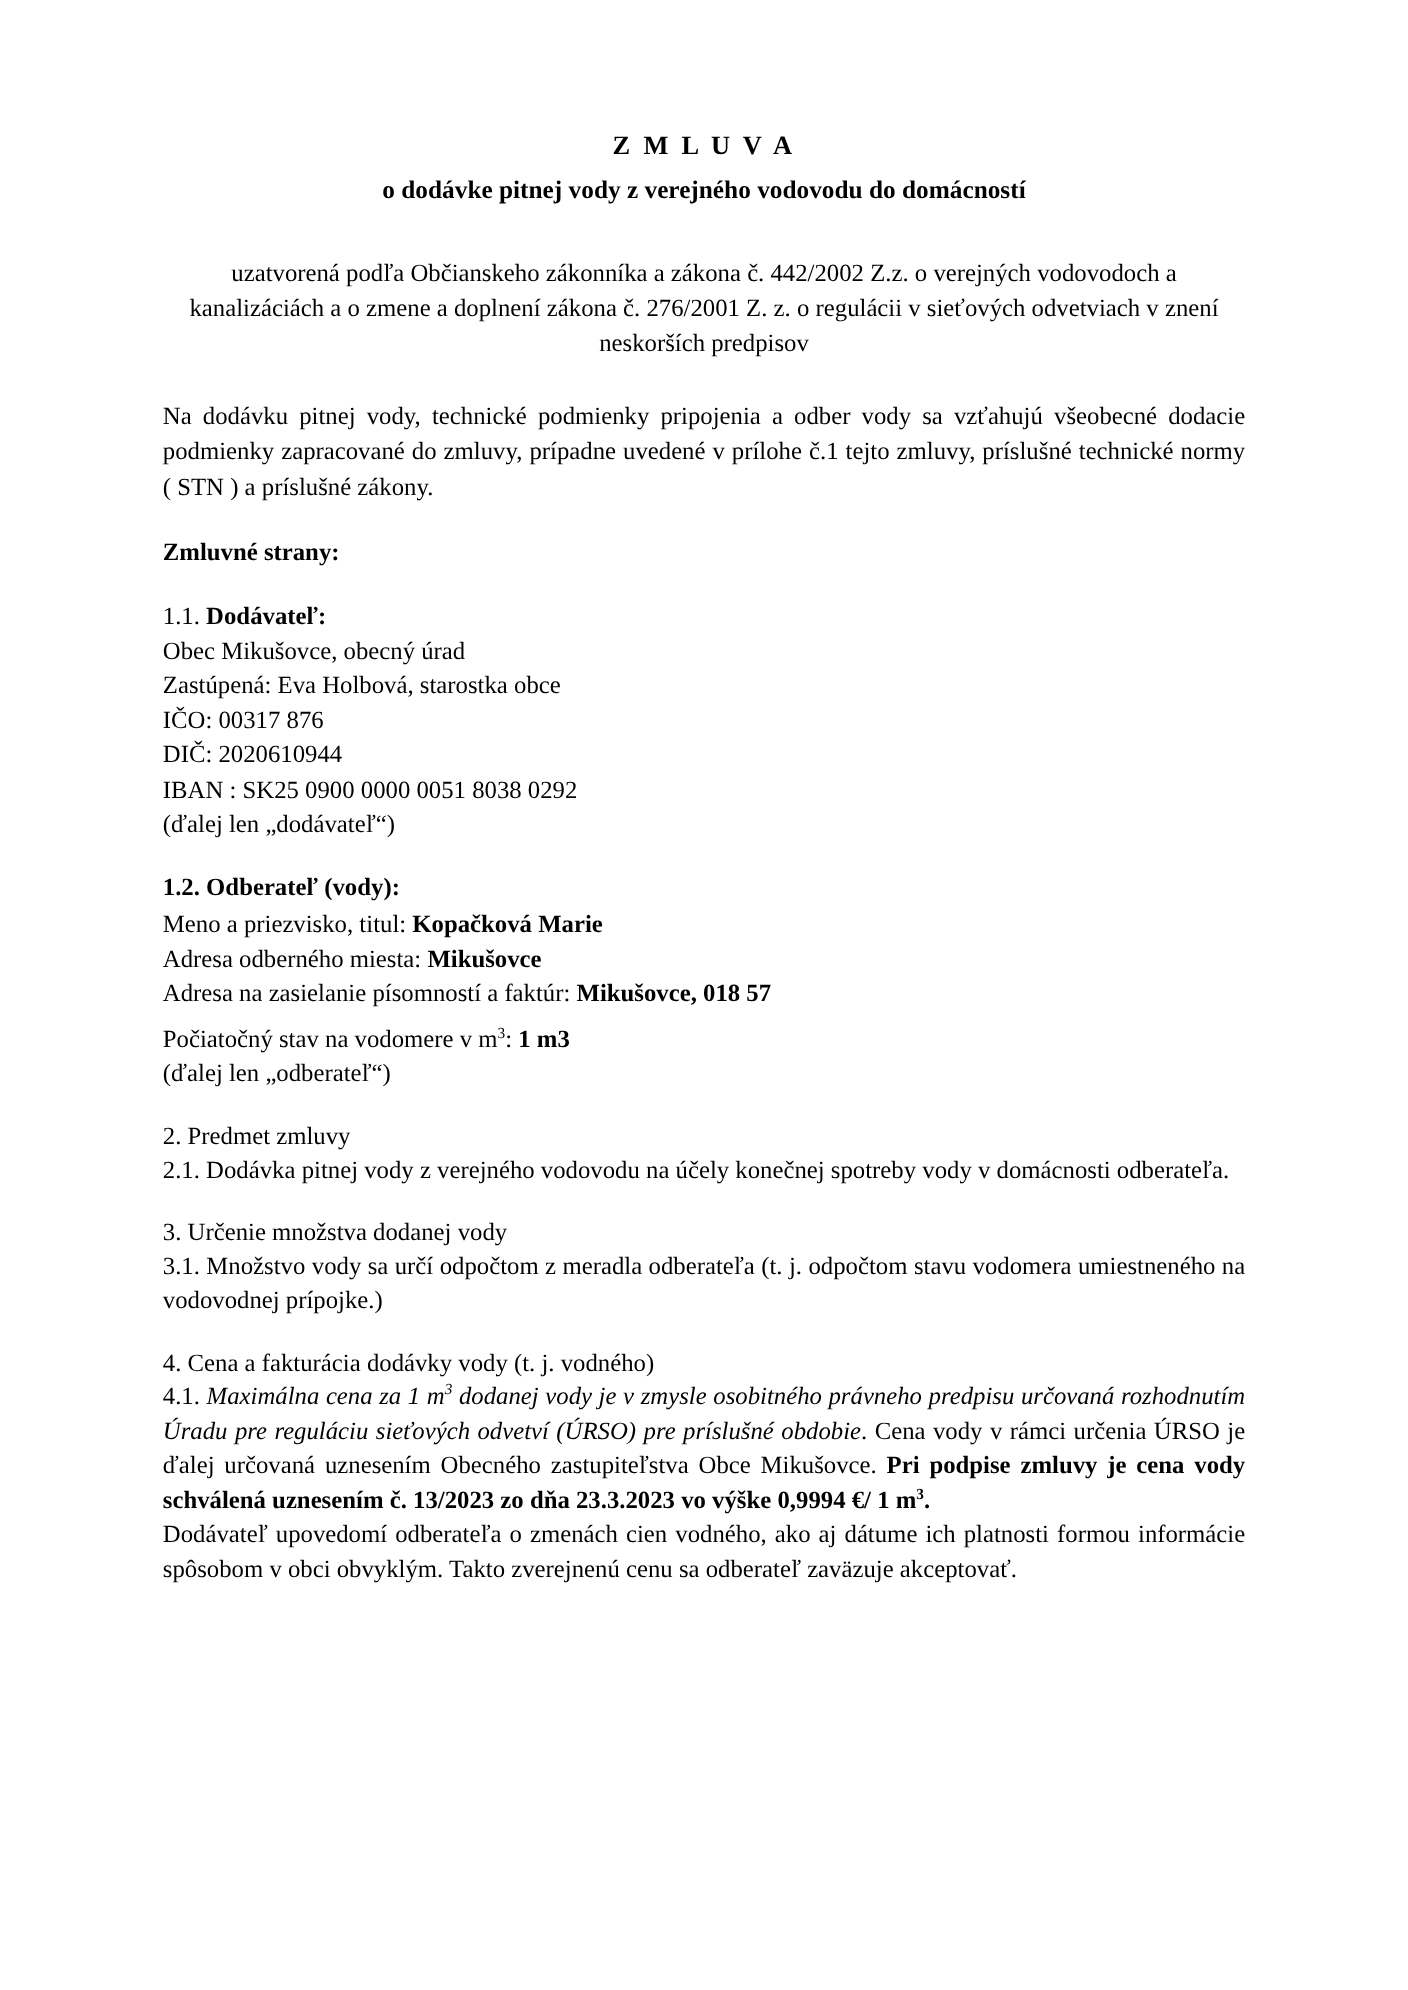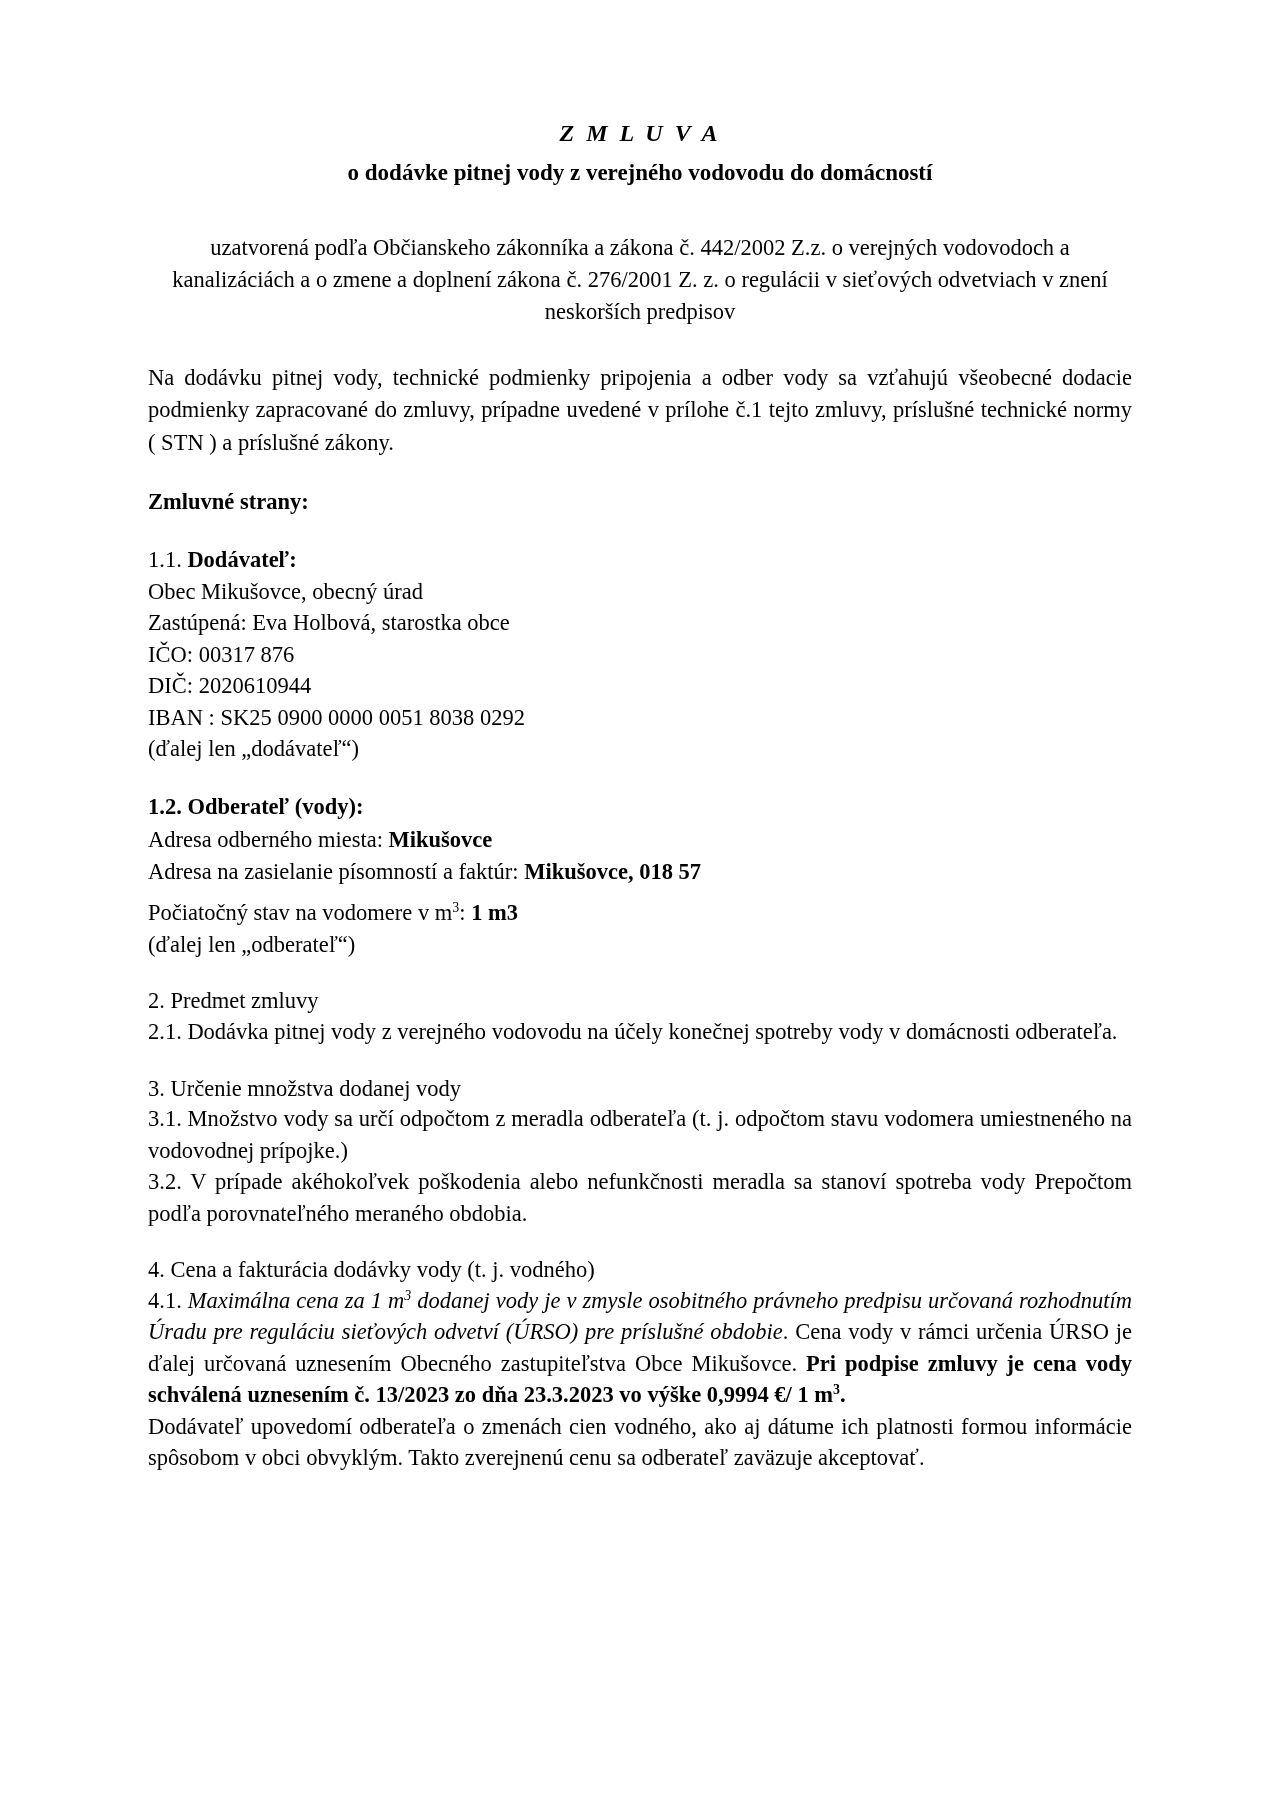--- a/index.html
+++ b/index.html
@@ -23,21 +23,20 @@
   .doc {
     font-size: 22.5px;
     line-height: 1.32;
   }
   .title-main {
     text-align: center;
     font-weight: bold;
     font-size: 24px;
     letter-spacing: 3px;
     margin: 0 0 8px 0;
-    font-style: italic;
   }
   .title-sub {
     text-align: center;
     font-weight: bold;
     font-size: 23px;
     margin: 0 0 44px 0;
   }
   .intro {
     text-align: center;
     margin: 0 0 34px 0;
@@ -109,20 +108,24 @@
       <div class="line">Zastúpená: Eva Holbová, starostka obce</div>
       <div class="line">IČO: 00317 876</div>
       <div class="line">DIČ: 2020610944</div>
       <div class="line">IBAN : SK25 0900 0000 0051 8038 0292</div>
       <div class="line">(ďalej len „dodávateľ“)</div>
     </div>
 
     <div class="block">
       <div class="line heading">1.2. Odberateľ (vody):</div>
       <div class="line">
+        <span>Meno a priezvisko, titul:</span>
+        <span class="b">Kopačková Marie</span>
+      </div>
+      <div class="line">
         <span>Adresa odberného miesta:</span>
         <span class="b">Mikušovce</span>
       </div>
       <div class="line">
         <span>Adresa na zasielanie písomností a faktúr:</span>
         <span class="b">Mikušovce, 018 57</span>
       </div>
       <div class="gap-sm"></div>
       <div class="line">
         <span>Počiatočný stav na vodomere v m</span><sup>3</sup><span>:</span>
@@ -132,21 +135,20 @@
     </div>
 
     <div class="block">
       <div class="sec-head">2. Predmet zmluvy</div>
       <div class="line just">2.1. Dodávka pitnej vody z verejného vodovodu na účely konečnej spotreby vody v domácnosti odberateľa.</div>
     </div>
 
     <div class="block">
       <div class="sec-head">3. Určenie množstva dodanej vody</div>
       <div class="line just">3.1. Množstvo vody sa určí odpočtom z meradla odberateľa (t. j. odpočtom stavu vodomera umiestneného na vodovodnej prípojke.)</div>
-      <div class="line just">3.2. V prípade akéhokoľvek poškodenia alebo nefunkčnosti meradla sa stanoví spotreba vody Prepočtom podľa porovnateľného meraného obdobia.</div>
     </div>
 
     <div class="block">
       <div class="sec-head">4. Cena a fakturácia dodávky vody (t. j. vodného)</div>
       <div class="line just">
         <span>4.1.</span>
         <span class="bi">Maximálna cena za 1 m</span><sup class="bi">3</sup><span class="bi"> dodanej vody je v zmysle osobitného právneho predpisu určovaná rozhodnutím Úradu pre reguláciu sieťových odvetví (ÚRSO) pre príslušné obdobie</span><span>. Cena vody v rámci určenia ÚRSO je ďalej určovaná uznesením Obecného zastupiteľstva Obce Mikušovce. </span><span class="b">Pri podpise zmluvy je cena vody schválená uznesením č. 13/2023 zo dňa 23.3.2023 vo výške 0,9994 €/ 1 m</span><sup class="b">3</sup><span class="b">.</span>
       </div>
       <div class="line just">Dodávateľ upovedomí odberateľa o zmenách cien vodného, ako aj dátume ich platnosti formou informácie spôsobom v obci obvyklým. Takto zverejnenú cenu sa odberateľ zaväzuje akceptovať.</div>
     </div>

